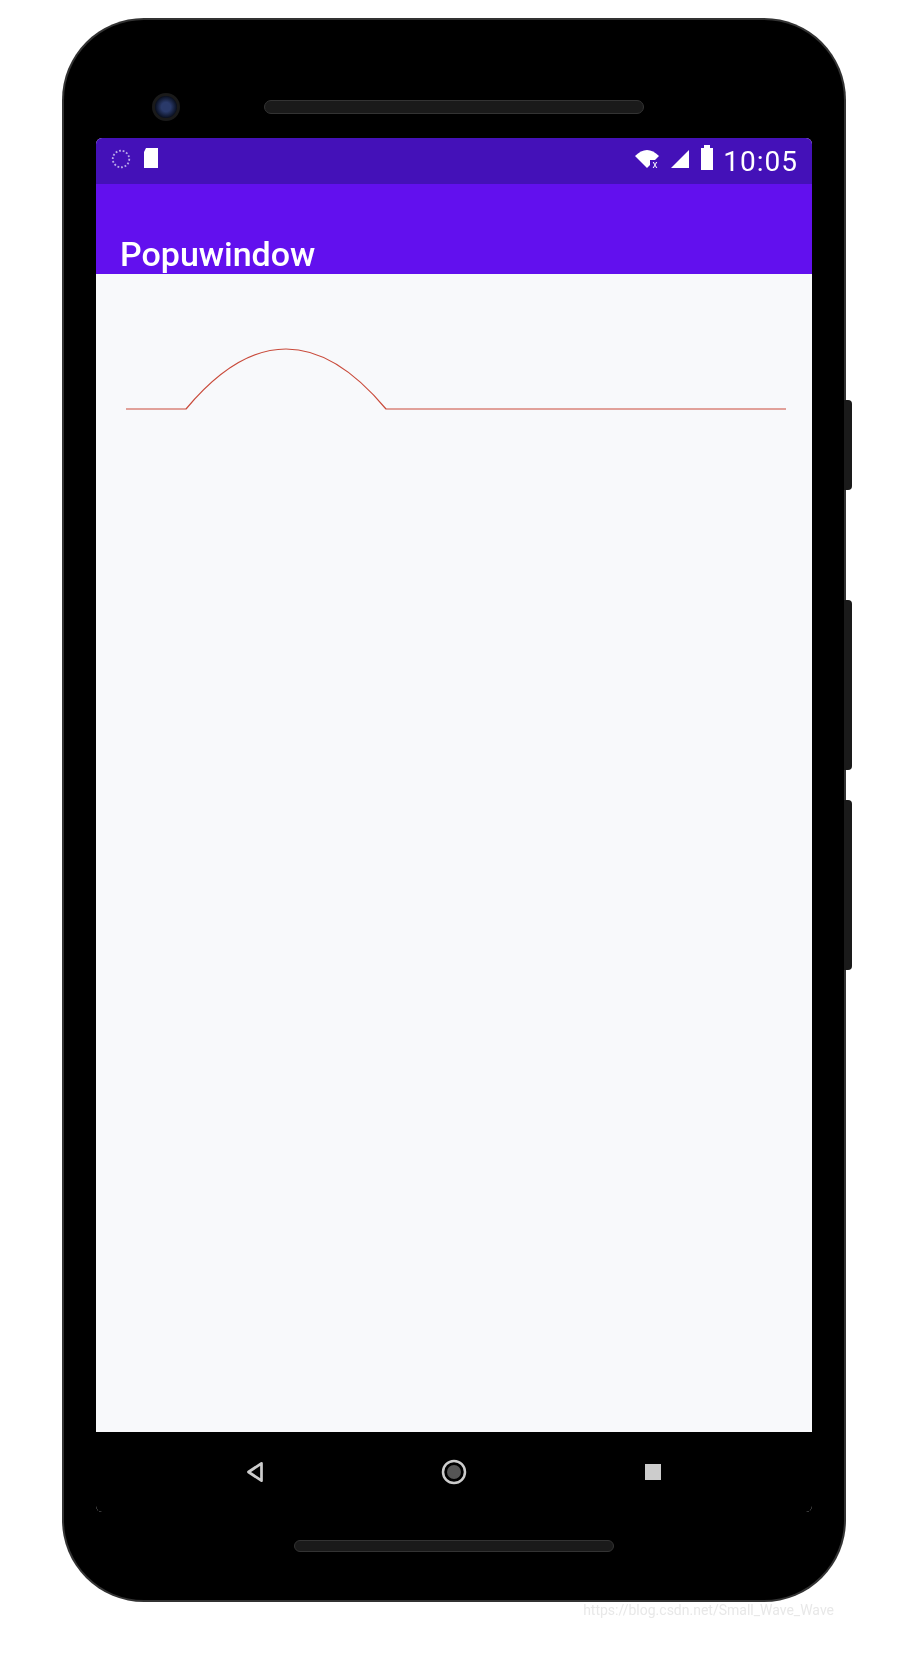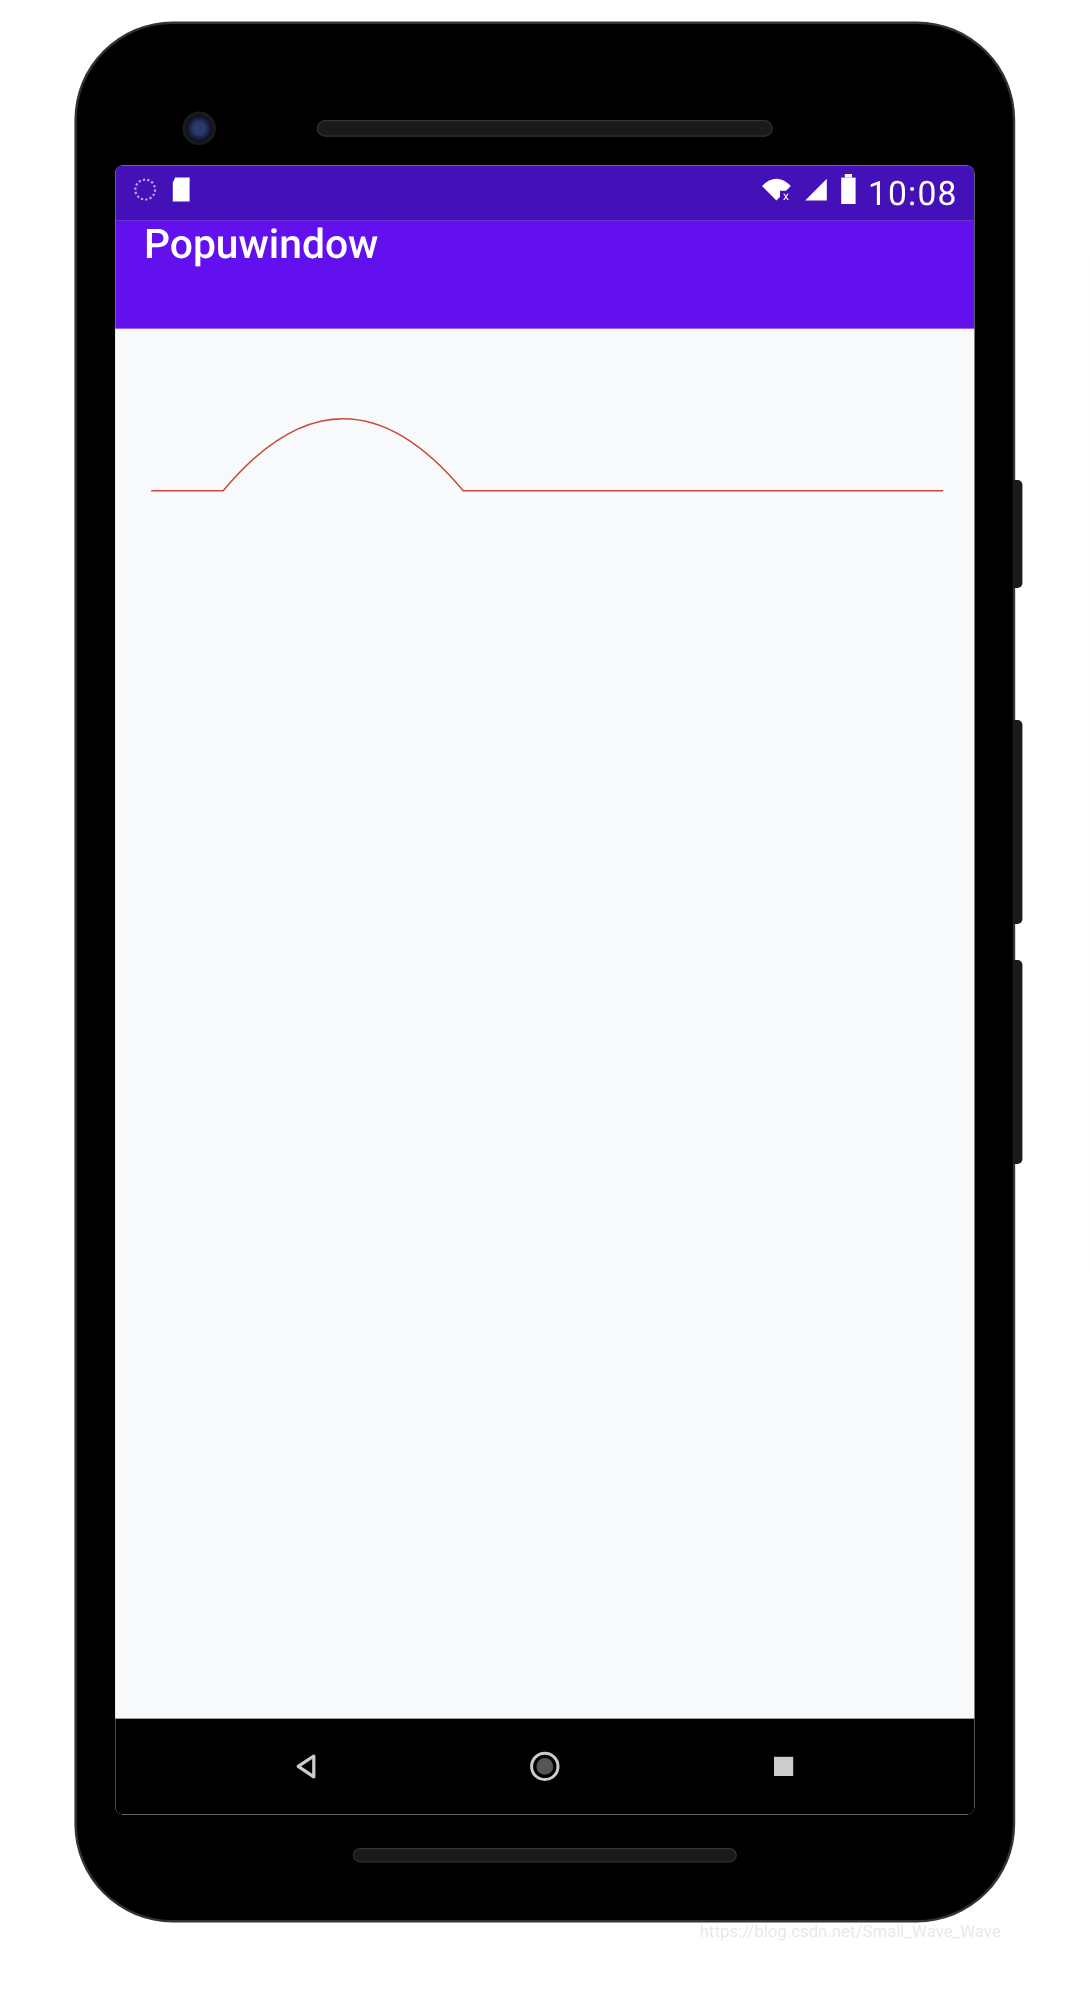--- a/index.html
+++ b/index.html
@@ -91,21 +91,21 @@
     padding: 0 14px;
     color: #fff;
     font-size: 26px;
   }
   .status-left { display: flex; align-items: center; gap: 10px; }
   .status-right { display: flex; align-items: center; gap: 8px; }
   .app-bar {
     height: 90px;
     background: #6210EE;
     display: flex;
-    align-items: flex-start;
+    align-items: flex-end;
     padding: 0 24px;
     color: #fff;
     font-size: 34px;
     font-weight: 500;
   }
   .content {
     flex: 1;
     background: #f8f9fb;
     position: relative;
   }
@@ -181,21 +181,21 @@
             <svg width="22" height="22" viewBox="0 0 22 22">
                 <path d="M2 20 L20 20 L20 2 Z" fill="#fff"></path>
               </svg>
           </span>
           <span>
             <svg width="16" height="26" viewBox="0 0 16 26">
                 <rect x="5" y="0" width="6" height="3" fill="#fff"></rect>
                 <rect x="2" y="3" width="12" height="22" fill="#fff"></rect>
               </svg>
           </span>
-          <span style="font-size:28px;letter-spacing:1px;">10:08</span>
+          <span style="font-size:28px;letter-spacing:1px;">10:05</span>
         </div>
       </div>
 
       <div class="app-bar">
         <span>Popuwindow</span>
       </div>
 
       <div class="content">
         <svg class="curve-svg" viewBox="0 0 680 120" preserveAspectRatio="none">
           <path d="M 10 95 L 70 95 Q 170 -25 270 95 L 670 95" fill="none" stroke="#c94a3a" stroke-width="1.2"></path>

